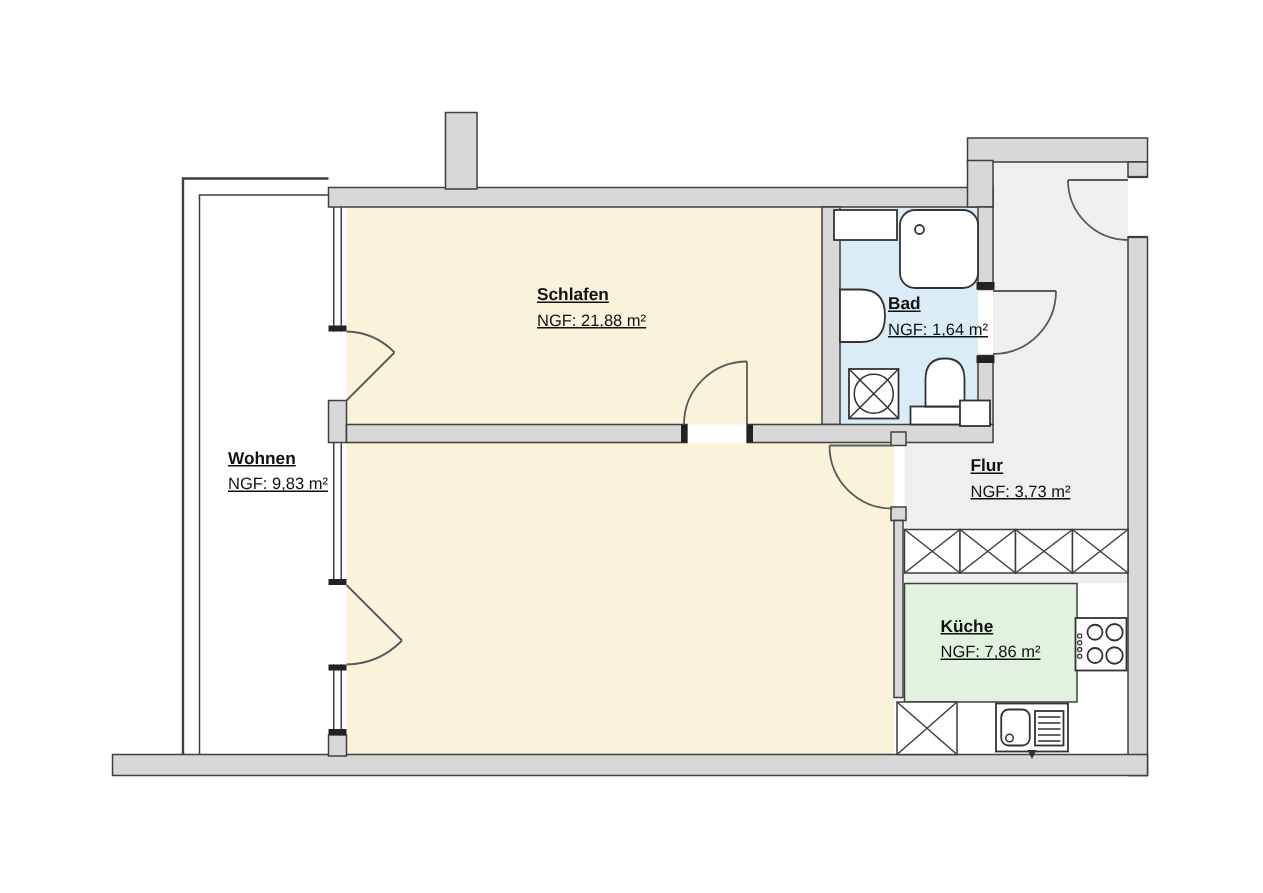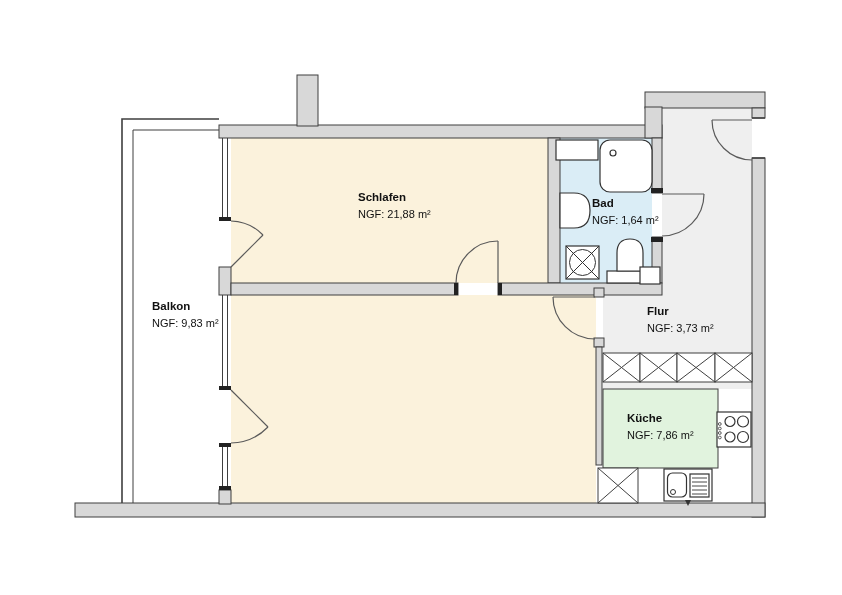--- a/index.html
+++ b/index.html
@@ -1,19 +1,19 @@
 <!DOCTYPE html>
 <html><head>
 <meta charset="utf-8">
 <style>
   html,body{margin:0;padding:0;background:#ffffff;}
   #plan{position:relative;width:842px;height:595px;background:#ffffff;overflow:hidden;
         font-family:"Liberation Sans", sans-serif;}
   #plan svg{position:absolute;left:0;top:0;}
-  .room-label{position:absolute;color:#111;line-height:1.15;white-space:nowrap;}
+  .room-label{position:absolute;color:#111;line-height:1.15;white-space:nowrap;text-decoration:underline;}
   .room-name{font-weight:bold;font-size:11.5px;}
   .room-area{font-size:11px;margin-top:4px;}
 </style>
 </head>
 <body>
 
 <div id="plan">
 
   <svg width="842" height="595" viewBox="0 0 842 595">
 
@@ -152,21 +152,21 @@
           <circle cx="719.8" cy="424" r="1.4" fill="none"></circle>
           <circle cx="719.8" cy="428.5" r="1.4" fill="none"></circle>
           <circle cx="719.8" cy="433" r="1.4" fill="none"></circle>
           <circle cx="719.8" cy="437.5" r="1.4" fill="none"></circle>
         </g>
       </g>
     </g>
   </svg>
 
   <div class="room-label" style="left:152px;top:300px">
-    <div class="room-name">Balkon</div>
+    <div class="room-name">Wohnen</div>
     <div class="room-area">NGF: 9,83 m²</div>
   </div>
   <div class="room-label" style="left:358px;top:191px">
     <div class="room-name">Schlafen</div>
     <div class="room-area">NGF: 21,88 m²</div>
   </div>
   <div class="room-label" style="left:592px;top:197px">
     <div class="room-name">Bad</div>
     <div class="room-area">NGF: 1,64 m²</div>
   </div>

